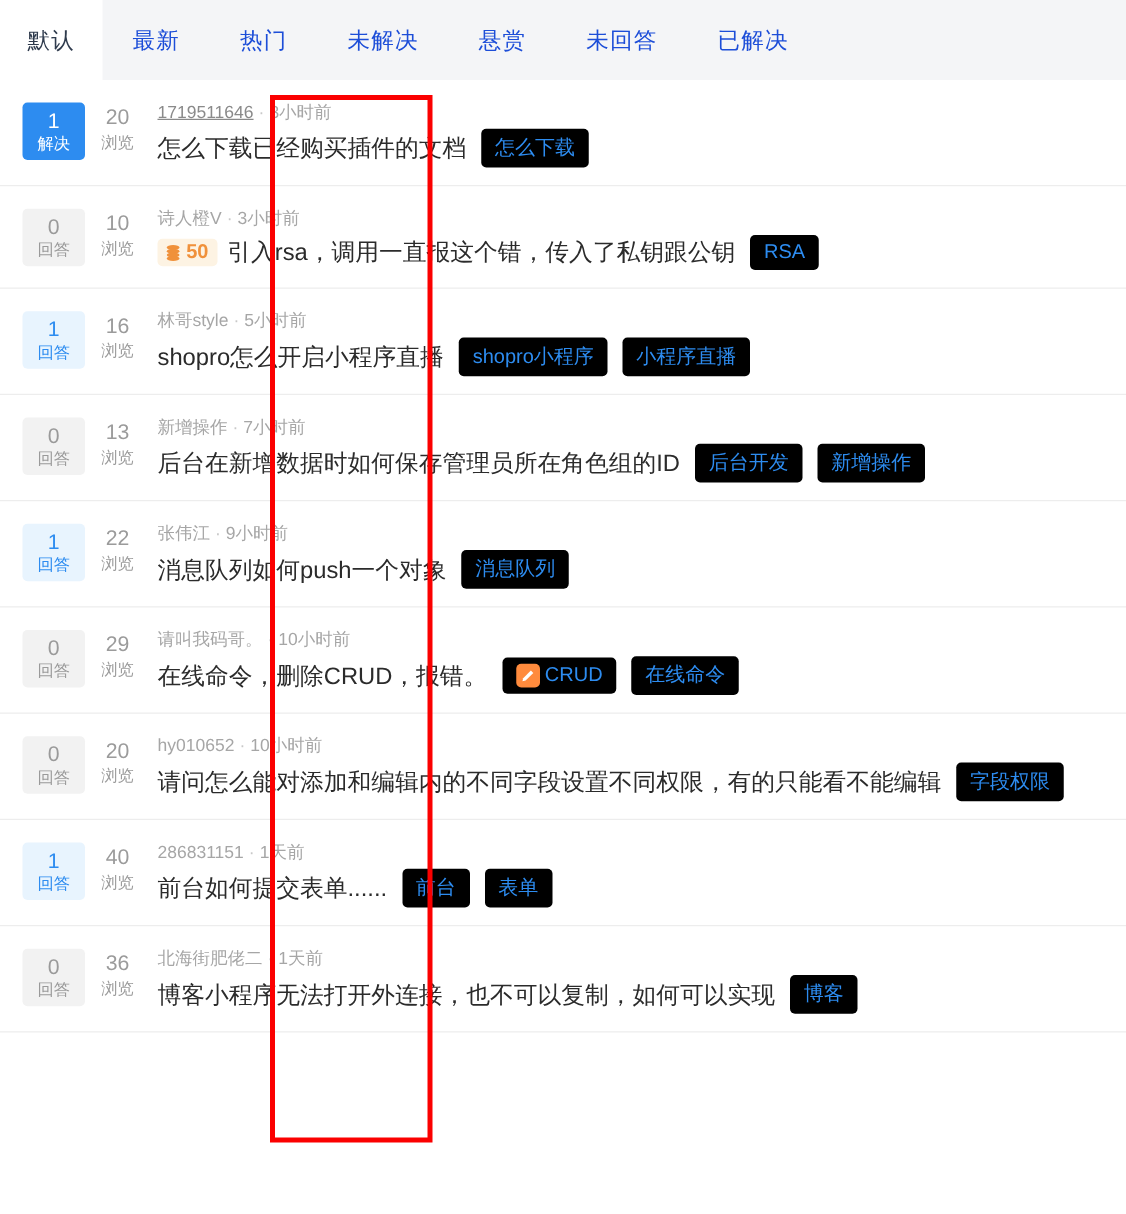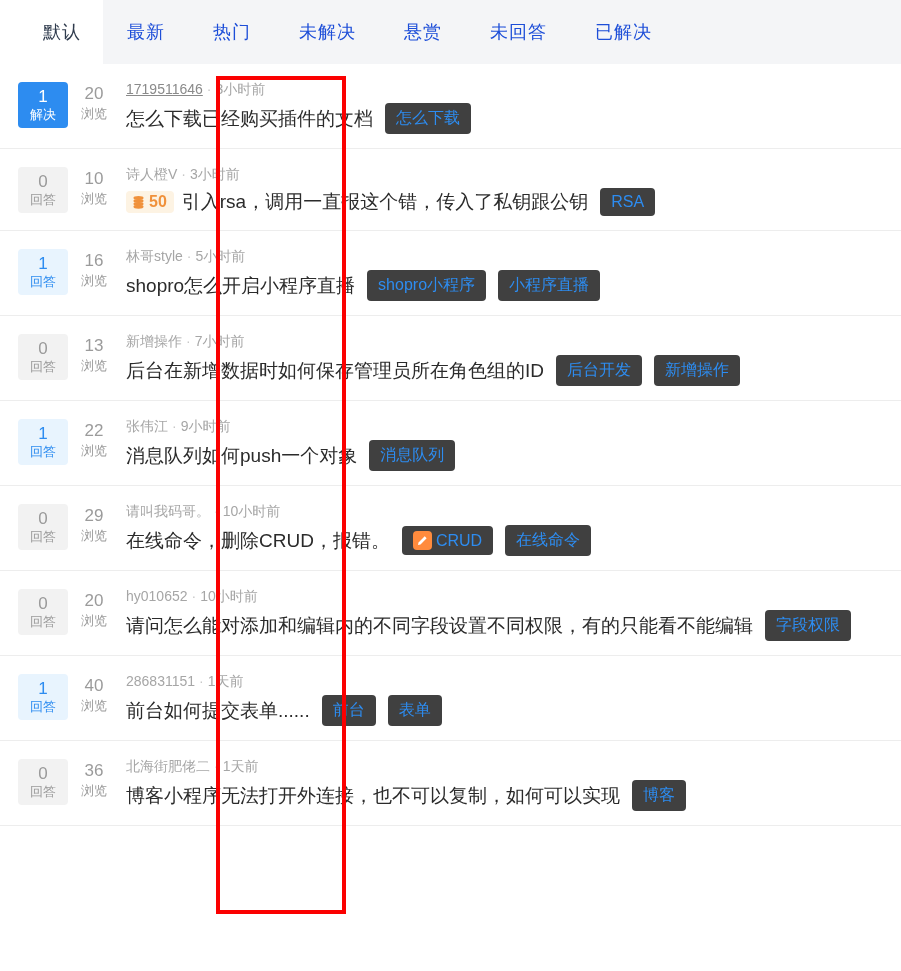--- a/index.html
+++ b/index.html
@@ -16,21 +16,20 @@
     position: relative;
   }
 
   
   .tabbar {
     height: 64px;
     background: #f4f5f7;
     display: flex;
     align-items: stretch;
     position: relative;
-    margin-left: 21px;
   }
   .tab {
     display: flex;
     align-items: center;
     justify-content: center;
     padding: 0 24px;
     font-size: 18px;
     color: #1d4ed8;
     cursor: pointer;
     letter-spacing: 1px;
@@ -137,21 +136,21 @@
     font-size: 16px;
     margin-right: 8px;
     vertical-align: middle;
     font-weight: bold;
   }
   .bounty svg { margin-right: 3px; }
 
   .tag {
     display: inline-flex;
     align-items: center;
-    background: #404040;
+    background: #000000;
     color: #2d8cf0;
     font-size: 16px;
     border-radius: 4px;
     padding: 5px 11px;
     margin-left: 12px;
     cursor: pointer;
     text-align: right;
   }
   .tag .tag-icon {
     width: 19px;

